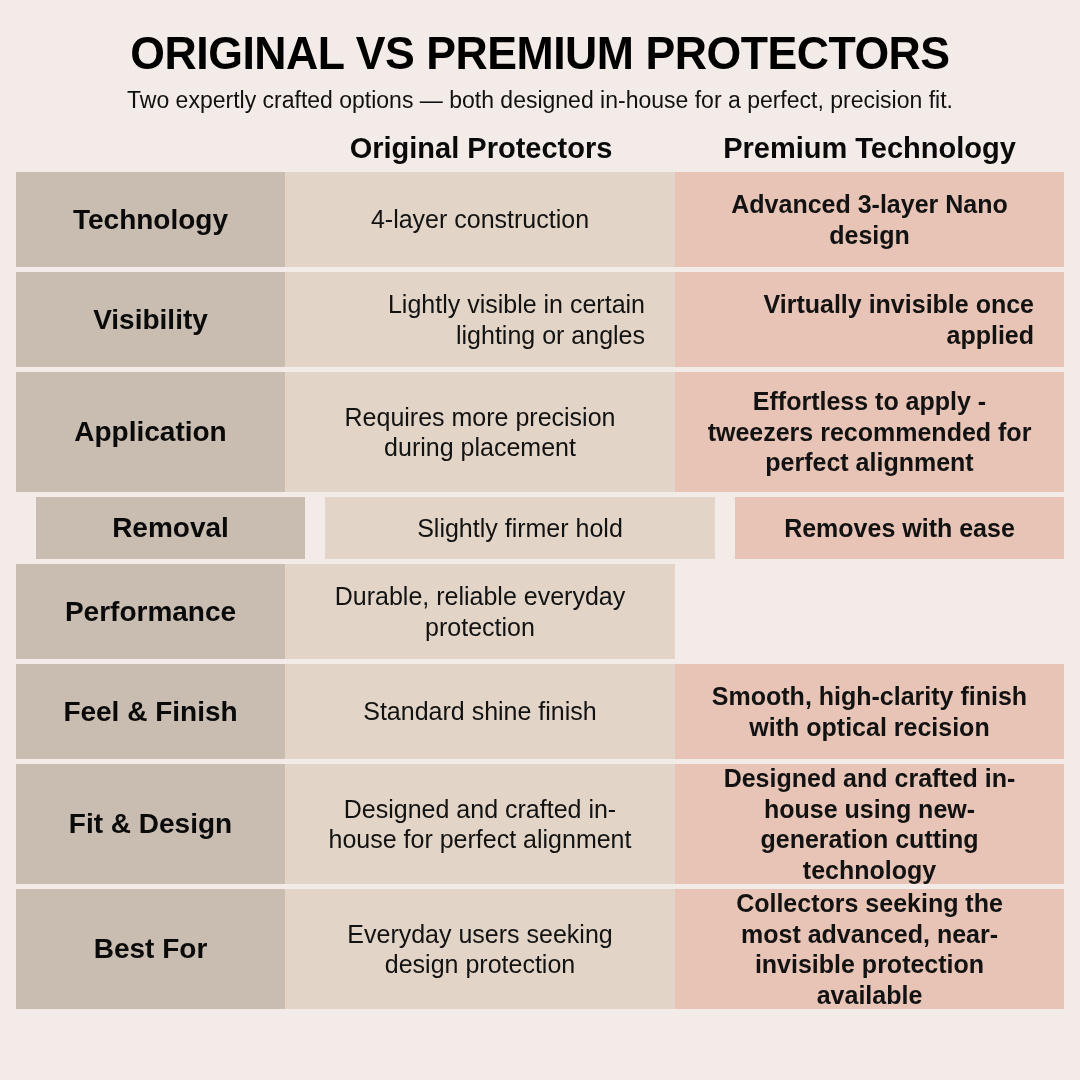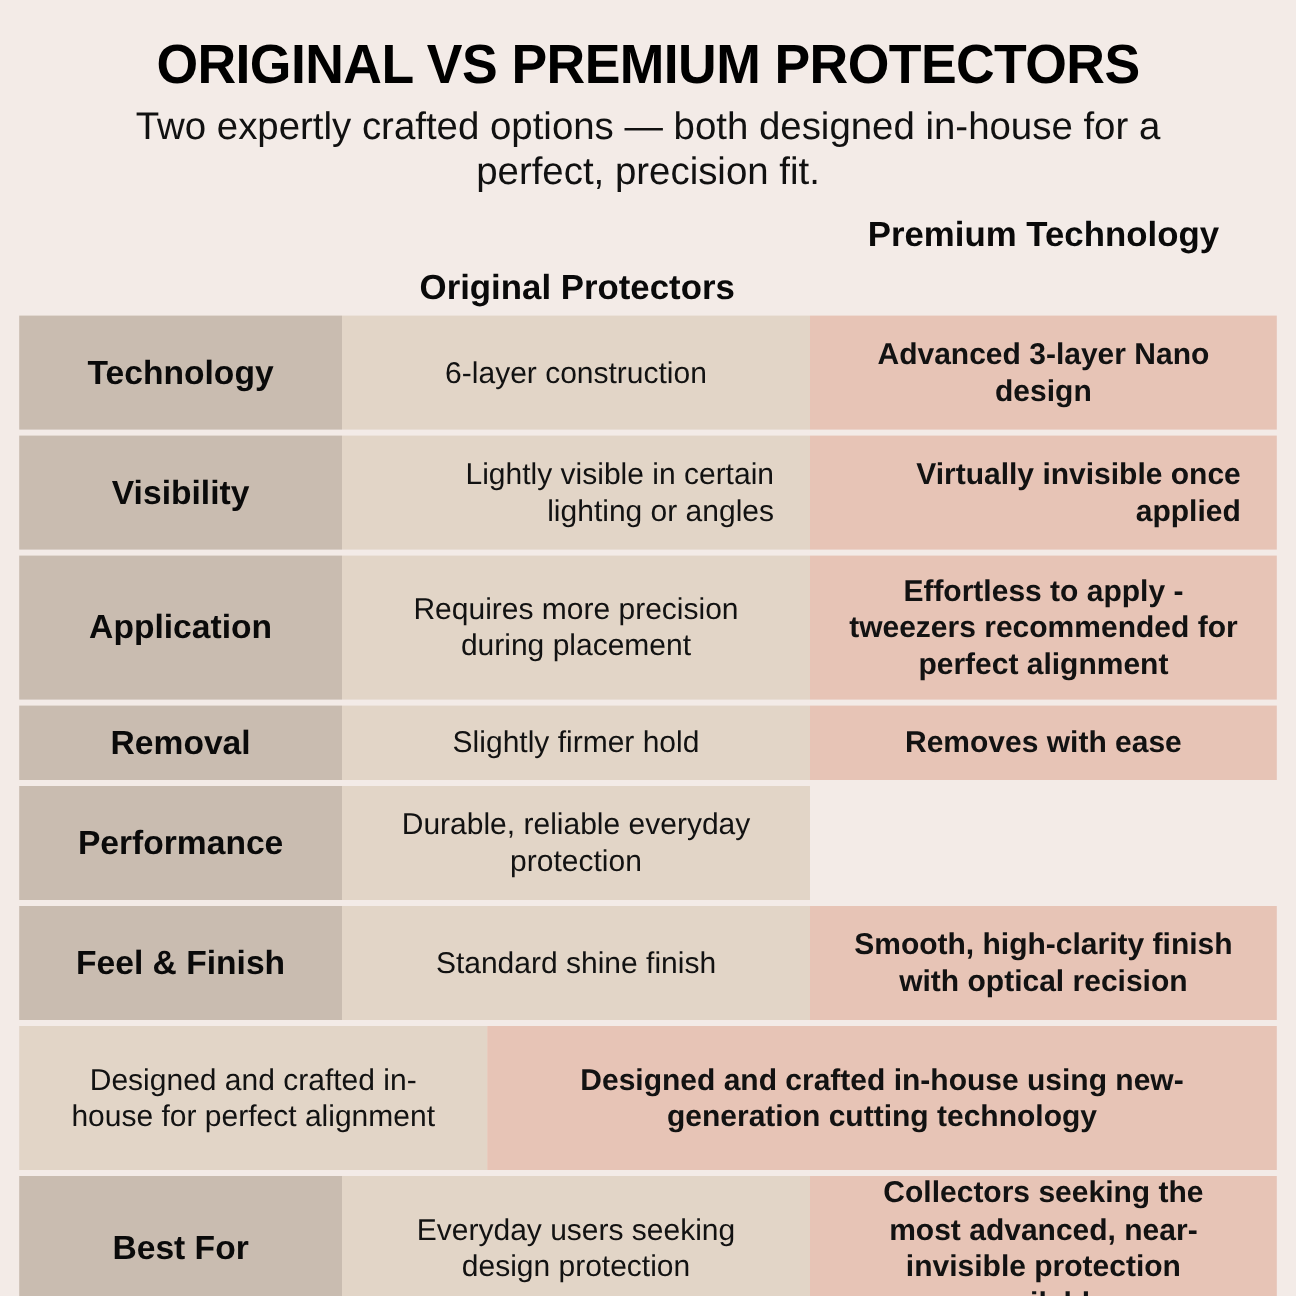--- a/index.html
+++ b/index.html
@@ -32,21 +32,21 @@
     font-size: 46px;
     font-weight: 800;
     letter-spacing: -0.5px;
     line-height: 1.02;
     margin: 0;
     color: #000000;
     text-transform: uppercase;
     transform: scaleX(0.97);
   }
   .subtitle {
-    font-size: 32px;
+    font-size: 23px;
     font-weight: 400;
     line-height: 1.15;
     margin: 10px auto 0 auto;
     max-width: 960px;
     color: #111111;
   }
 
   
   .colheads {
     display: flex;
@@ -56,21 +56,20 @@
     width: 1080px;
   }
   .colheads .ch-label {
     width: 269px;
     flex: 0 0 269px;
   }
   .colheads .ch-orig {
     width: 390px;
     flex: 0 0 390px;
     text-align: center;
-    margin-top: 44px;
   }
   .colheads .ch-prem {
     flex: 1 1 auto;
     text-align: center;
   }
   .colhead-text {
     font-size: 29px;
     font-weight: 600;
     line-height: 1.2;
     color: #0a0a0a;
@@ -125,21 +124,21 @@
     font-weight: 700;
     line-height: 1.22;
     color: #121212;
   }
   .cell span { display: block; }
 
   
   .h-tech  { height: 95px; }
   .h-vis   { height: 95px; text-align: right; }
   .h-app   { height: 120px; }
-  .h-rem   { height: 62px; }
+  .h-rem   { height: 62px; margin-left: 20px; }
   .h-perf  { height: 95px; }
   .h-feel  { height: 95px; }
   .h-fit   { height: 120px; }
   .h-best  { height: 120px; }
 </style>
 </head>
 <body>
 
 <div class="page">
 
@@ -158,21 +157,21 @@
     </div>
   </div>
 
   <div class="table">
 
     <div class="row">
       <div class="cell cell-label h-tech">
           <span>Technology</span>
         </div>
       <div class="cell cell-orig h-tech">
-          <span>6-layer construction</span>
+          <span>4-layer construction</span>
         </div>
       <div class="cell cell-prem h-tech">
           <span>Advanced 3-layer Nano design</span>
         </div>
     </div>
 
     <div class="row">
       <div class="cell cell-label h-vis">
           <span>Visibility</span>
         </div>
@@ -223,20 +222,23 @@
         </div>
       <div class="cell cell-orig h-feel">
           <span>Standard shine finish</span>
         </div>
       <div class="cell cell-prem h-feel">
           <span>Smooth, high-clarity finish with optical recision</span>
         </div>
     </div>
 
     <div class="row">
+      <div class="cell cell-label h-fit">
+          <span>Fit &amp; Design</span>
+        </div>
       <div class="cell cell-orig h-fit">
           <span>Designed and crafted in-house for perfect alignment</span>
         </div>
       <div class="cell cell-prem h-fit">
           <span>Designed and crafted in-house using new-generation cutting technology</span>
         </div>
     </div>
 
     <div class="row">
       <div class="cell cell-label h-best">

